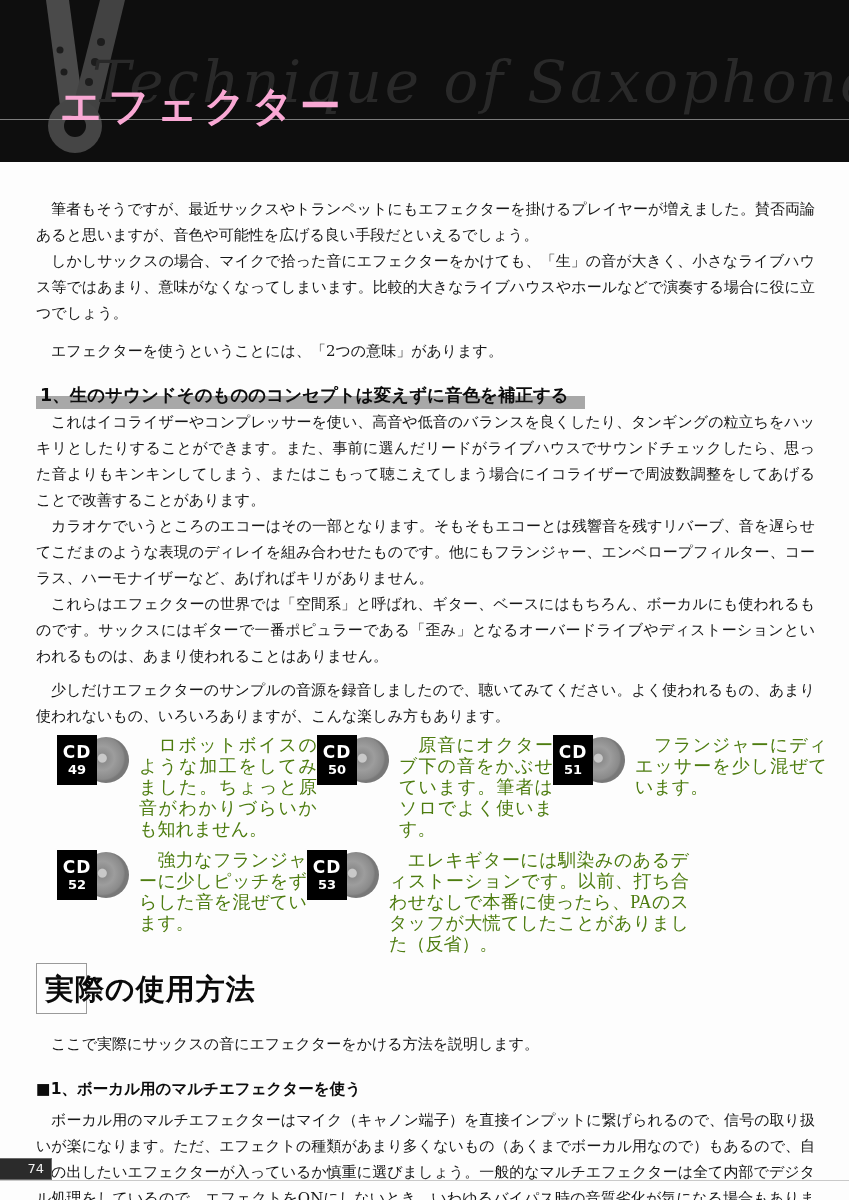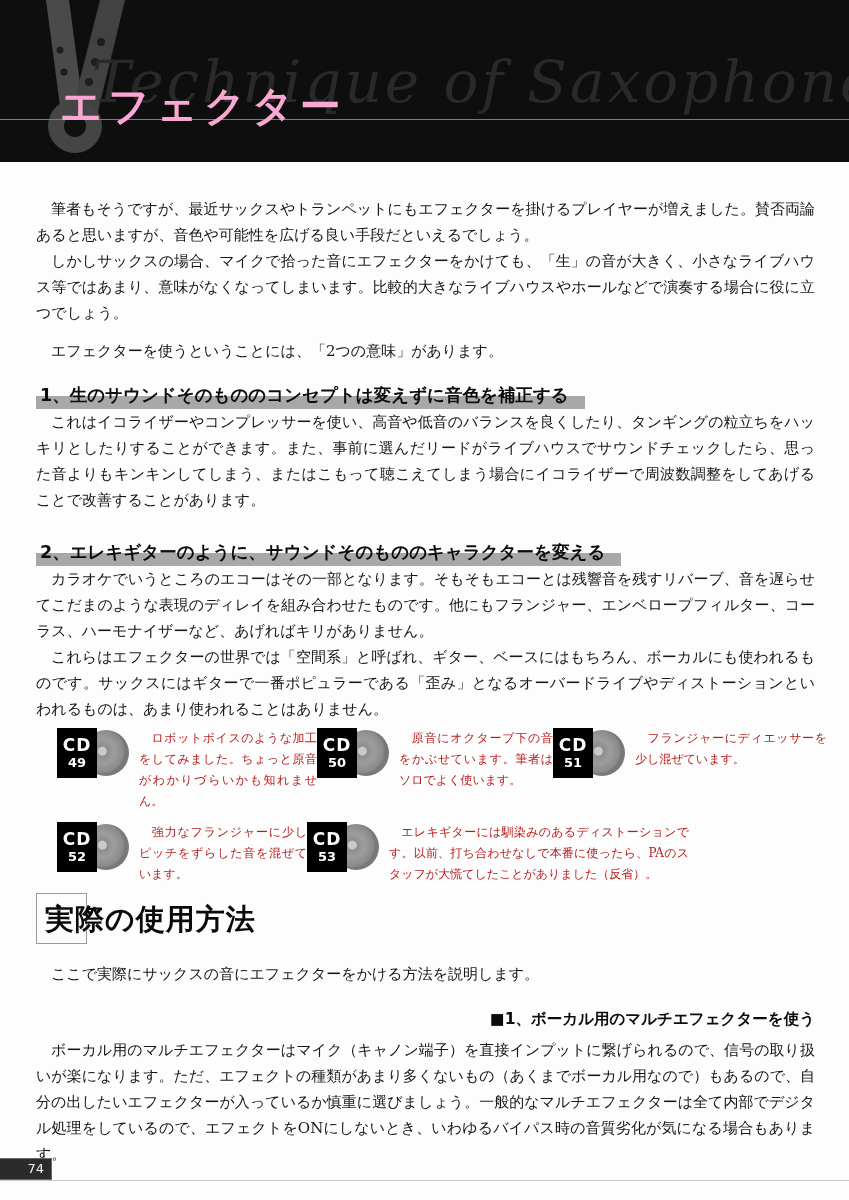--- a/index.html
+++ b/index.html
@@ -78,42 +78,42 @@
   }
   .cd-square{
     position:absolute;left:0;top:0;width:40px;height:50px;background:#000;
     color:#fff;display:flex;flex-direction:column;align-items:center;justify-content:center;
     font-family:"DejaVu Sans","Liberation Sans",sans-serif;font-weight:bold;
   }
   .cd-square .cd-label{font-size:17px;line-height:18px;letter-spacing:1px;}
   .cd-square .cd-number{font-size:13px;line-height:17px;}
   .cd-text{
     margin:0 0 0 10px;
-    font-size:12px;line-height:21px;text-align:justify;color:#b91c1c;
+    font-size:18px;line-height:21px;text-align:justify;color:#4d7c0f;font-family:Liberation Serif, serif;
   }
   .w180{width:178px;} .w172{width:170px;} .w192{width:192px;} .w300{width:300px;}
   .cd-item.c1{width:270px;} .cd-item.c2{width:236px;} .cd-item.c4{width:250px;}
   .usage-heading{
     position:relative;
     margin:14px 0 0 0;
     font-family:"DejaVu Sans","Liberation Sans",sans-serif;
     font-weight:bold;font-size:29px;line-height:40px;
     color:#0a0a0a;letter-spacing:1px;
     padding-left:9px;
   }
   .usage-heading::before{
     content:"";position:absolute;left:0px;top:-6px;width:49px;height:49px;
     border:1px solid #9a9a9a;background:transparent;
   }
   .usage-heading .uh-text{position:relative;}
   .usage-intro{margin-top:22px;}
   .sub-heading{
     margin:20px 0 0 0;
     font-family:"DejaVu Sans","Liberation Sans",sans-serif;
-    font-weight:bold;font-size:15.5px;line-height:24px;color:#0c0c0c;text-align:right;
+    font-weight:bold;font-size:15.5px;line-height:24px;color:#0c0c0c;
   }
   .sub-body{margin-top:6px;}
   
   .footer-rule{
     position:absolute;left:0;top:1180px;width:849px;height:1px;background:#c9c9c9;
   }
   .page-num-bar{
     position:absolute;left:0;top:1158px;width:52px;height:22px;
     background:#2b2b2b;border:1px solid #6a6a6a;border-left:none;box-sizing:border-box;
     color:#f0f0f0;
@@ -148,26 +148,24 @@
 
     <p class="body-text">　筆者もそうですが、最近サックスやトランペットにもエフェクターを掛けるプレイヤーが増えました。賛否両論あると思いますが、音色や可能性を広げる良い手段だといえるでしょう。</p>
     <p class="body-text">　しかしサックスの場合、マイクで拾った音にエフェクターをかけても、「生」の音が大きく、小さなライブハウス等ではあまり、意味がなくなってしまいます。比較的大きなライブハウスやホールなどで演奏する場合に役に立つでしょう。</p>
     <p class="body-text mt12">　エフェクターを使うということには、「2つの意味」があります。</p>
 
     <div>
       <h2 class="sec-heading">1、生のサウンドそのもののコンセプトは変えずに音色を補正する</h2>
     </div>
     <p class="body-text mt10">　これはイコライザーやコンプレッサーを使い、高音や低音のバランスを良くしたり、タンギングの粒立ちをハッキリとしたりすることができます。また、事前に選んだリードがライブハウスでサウンドチェックしたら、思った音よりもキンキンしてしまう、またはこもって聴こえてしまう場合にイコライザーで周波数調整をしてあげることで改善することがあります。</p>
 
-    <div>
-      <h2 class="sec-heading second">2、エレキギターのように、サウンドそのもののキャラクターを変える</h2>
-    </div>
     <p class="body-text mt10">　カラオケでいうところのエコーはその一部となります。そもそもエコーとは残響音を残すリバーブ、音を遅らせてこだまのような表現のディレイを組み合わせたものです。他にもフランジャー、エンベロープフィルター、コーラス、ハーモナイザーなど、あげればキリがありません。</p>
     <p class="body-text">　これらはエフェクターの世界では「空間系」と呼ばれ、ギター、ベースにはもちろん、ボーカルにも使われるものです。サックスにはギターで一番ポピュラーである「歪み」となるオーバードライブやディストーションといわれるものは、あまり使われることはありません。</p>
 
+    <p class="body-text mt8">　少しだけエフェクターのサンプルの音源を録音しましたので、聴いてみてください。よく使われるもの、あまり使われないもの、いろいろありますが、こんな楽しみ方もあります。</p>
 
     <div class="cd-area">
       <div class="cd-row">
 
         <div class="cd-item c1">
           <div class="cd-icon">
             <span class="cd-disc"></span>
             <div class="cd-square">
               <span class="cd-label">CD</span>
               <span class="cd-number">49</span>

